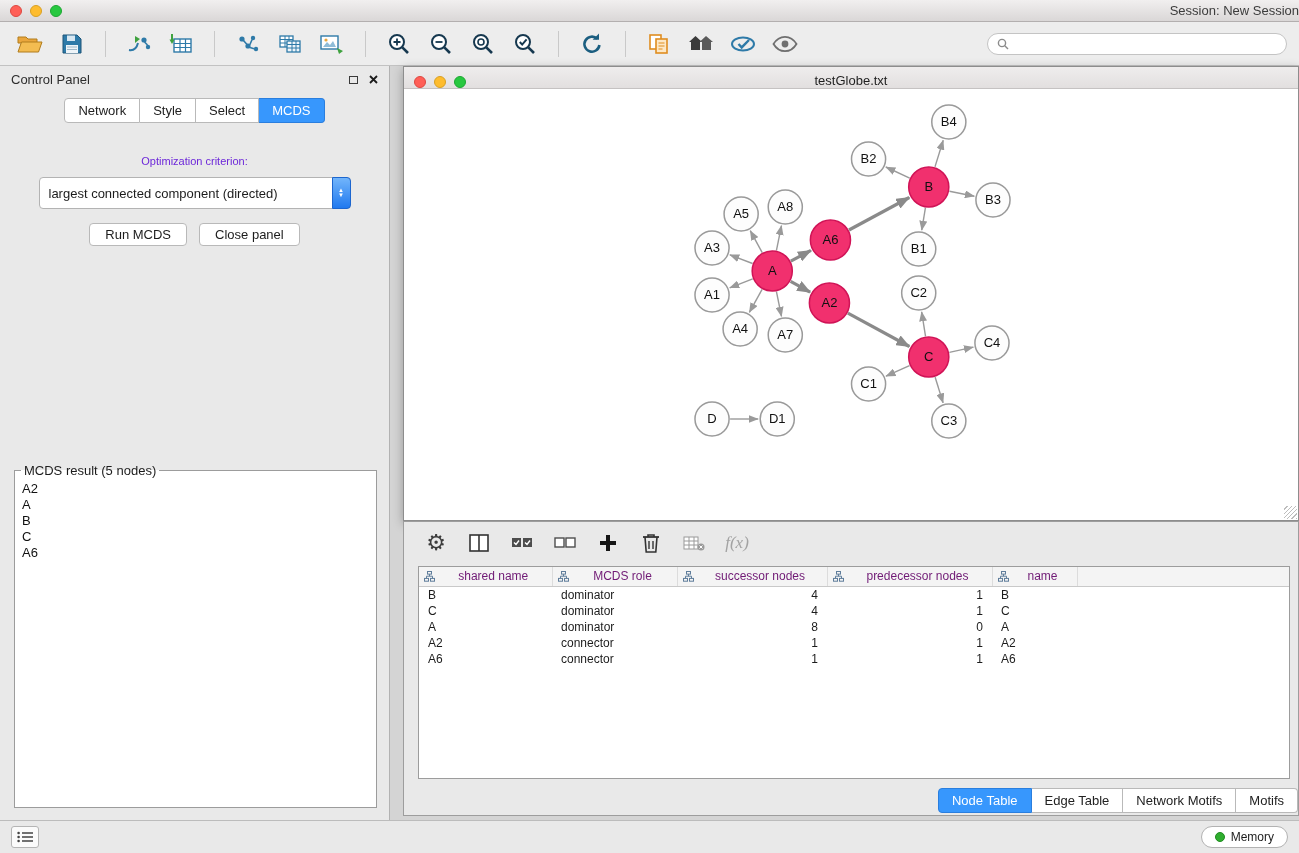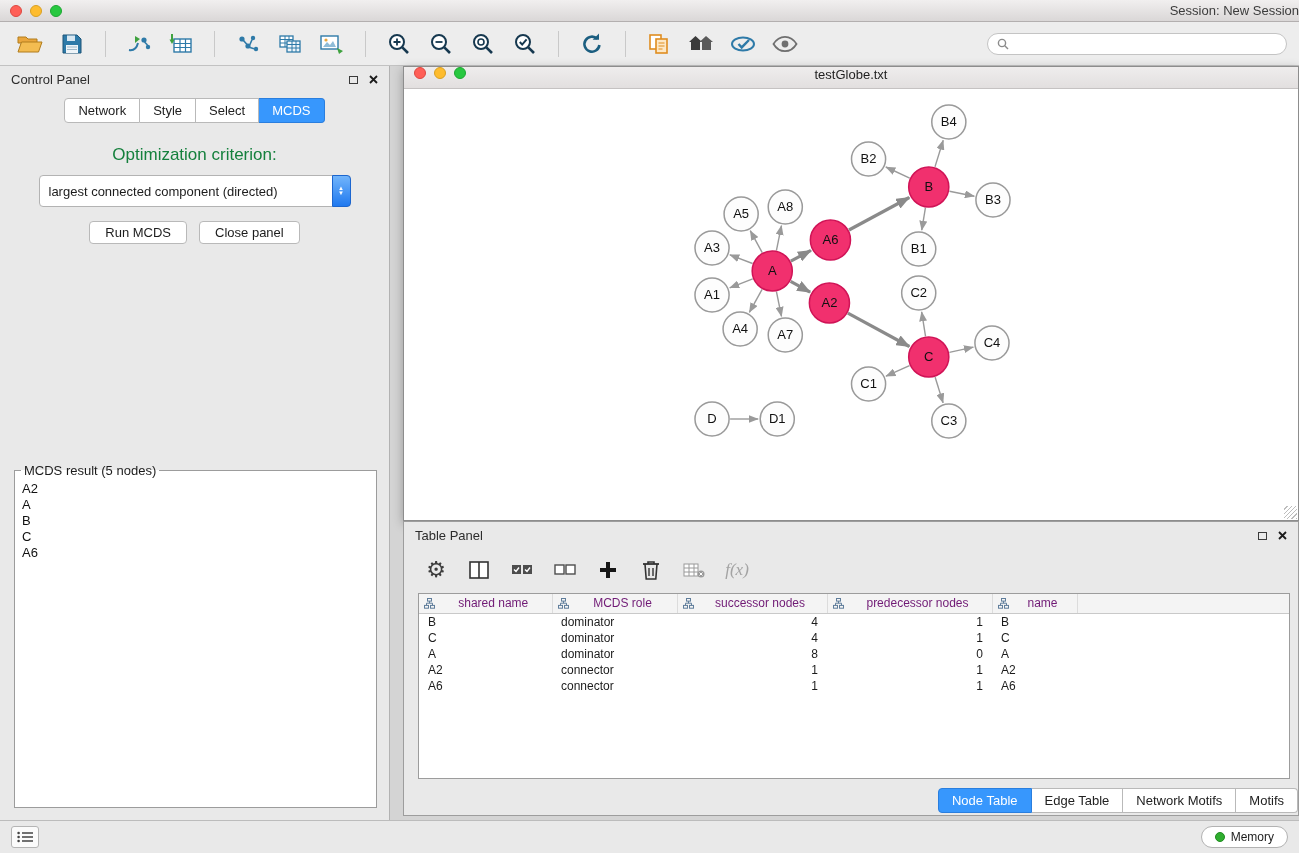--- a/index.html
+++ b/index.html
@@ -29,34 +29,34 @@
   
   .control-panel{width:390px;flex:0 0 390px;background:#e9e9e9;border-right:1px solid #b2b2b2;display:flex;flex-direction:column}
   .panel-header{height:27px;display:flex;align-items:center;padding:0 11px;font-size:13px;color:#2d2d2d;flex:0 0 auto}
   .ph-icons{margin-left:auto;display:flex;gap:11px;align-items:center}
   .float-icon{width:9px;height:8px;border:1.5px solid #3a3a3a;display:inline-block}
   .tabs{display:flex;justify-content:center;margin:5px 0 2px}
   .tab{font-size:13px;padding:4px 13px;background:#fff;border:1px solid #b9b9b9;border-left:none;color:#222;white-space:nowrap}
   .tab:first-child{border-left:1px solid #b9b9b9;border-radius:4px 0 0 4px}
   .tab:last-child{border-radius:0 4px 4px 0}
   .tab.active{background:#3797fd;border-color:#2a7ede;color:#fff}
-  .opt-label{text-align:center;font-size:17px;margin-top:20px;color:#15803d}
+  .opt-label{text-align:center;font-size:11px;margin-top:30px;color:#6d28d9}
   .dropdown{margin:10px auto 0;width:312px;height:32px;background:#fff;border:1px solid #b3b3b3;border-radius:4px;display:flex;align-items:center;font-size:13px;padding:0 22px 0 9px;position:relative;white-space:nowrap}
   .dd-stepper{position:absolute;right:-1px;top:-1px;bottom:-1px;width:19px;background:linear-gradient(#72b5fb,#2079ef);border:1px solid #1c66cf;border-radius:0 4px 4px 0;display:flex;flex-direction:column;align-items:center;justify-content:center;color:#fff;font-size:6px;line-height:5px}
   .btn-row{display:flex;justify-content:center;gap:12px;margin-top:14px}
   .mac-btn{font-size:13px;padding:3px 15px;background:#fff;border:1px solid #b9b9b9;border-radius:4px;color:#1c1c1c;font-family:inherit}
   fieldset.groupbox{margin:auto 12px 12px 14px;height:345px;border:1px solid #9c9c9c;background:#fff;padding:1px 3px}
   fieldset.groupbox legend{font-size:13px;padding:0 3px;margin-left:3px;color:#1c1c1c}
   .result-list{height:316px;overflow:hidden;font-size:13px;padding:2px 4px;background:#fff}
   .result-item{line-height:16px;color:#111}
 
   
   .desktop{flex:1;position:relative;background:#d4d4d4;min-width:0}
   .network-window{position:absolute;left:13px;top:0;right:0;height:455px;background:#fff;border:1px solid #8d8d8d;box-shadow:0 3px 10px rgba(0,0,0,.28);display:flex;flex-direction:column}
-  .net-titlebar{height:22px;background:linear-gradient(#efeded,#e2dfdf);border-bottom:1px solid #c5c2c2;position:relative;display:flex;align-items:flex-start;flex:0 0 auto}
+  .net-titlebar{height:22px;background:linear-gradient(#efeded,#e2dfdf);border-bottom:1px solid #c5c2c2;position:relative;display:flex;align-items:flex-end;flex:0 0 auto}
   .net-title{position:absolute;left:0;right:0;text-align:center;font-size:13px;color:#1f1f1f}
   .net-canvas{flex:1;position:relative;background:#fff;min-height:0}
   #graph-svg{width:100%;height:100%;display:block}
   .resize-corner{position:absolute;right:1px;bottom:1px;width:13px;height:13px;background:repeating-linear-gradient(135deg,transparent 0 2px,#bdbdbd 2px 3px)}
 
   
   .table-panel{position:absolute;left:13px;top:455px;right:0;height:295px;background:#e9e9e9;border:1px solid #9d9d9d;display:flex;flex-direction:column}
   .tp-toolbar{height:42px;display:flex;align-items:center;gap:19px;padding:0 20px;flex:0 0 auto}
   .ttbtn{display:flex;align-items:center;justify-content:center;min-width:24px;height:30px}
   .gear-glyph{font-size:22px;color:#3d3d3d;line-height:1}
@@ -386,29 +386,20 @@
               <g>
                 <circle cx="543" cy="332" r="17" fill="#fdfdfd" stroke="#9a9a9a" stroke-width="1.5"></circle>
                 <text x="543" y="336.5" text-anchor="middle" font-size="13" fill="#111111" font-family="Liberation Sans, sans-serif">C3</text>
               </g>
             </svg>
           <div class="resize-corner"></div>
         </div>
       </div>
 
       <div class="table-panel">
-        <div class="panel-header">
-          <span>Table Panel</span>
-          <span class="ph-icons">
-            <span class="float-icon"></span>
-            <svg width="9" height="9" viewBox="0 0 9 9">
-                <path d="M1 1l7 7M8 1L1 8" stroke="#1c1c1c" stroke-width="1.8"></path>
-              </svg>
-          </span>
-        </div>
         <div class="tp-toolbar">
           <div class="ttbtn">
               <span class="gear-glyph">⚙</span>
             </div>
           <div class="ttbtn">
             <svg width="20" height="18" viewBox="0 0 20 18">
                 <rect x="1" y="1" width="18" height="16" fill="#fff" stroke="#333" stroke-width="1.6"></rect>
                 <path d="M10 1v16" stroke="#333" stroke-width="1.6"></path>
               </svg>
           </div>

